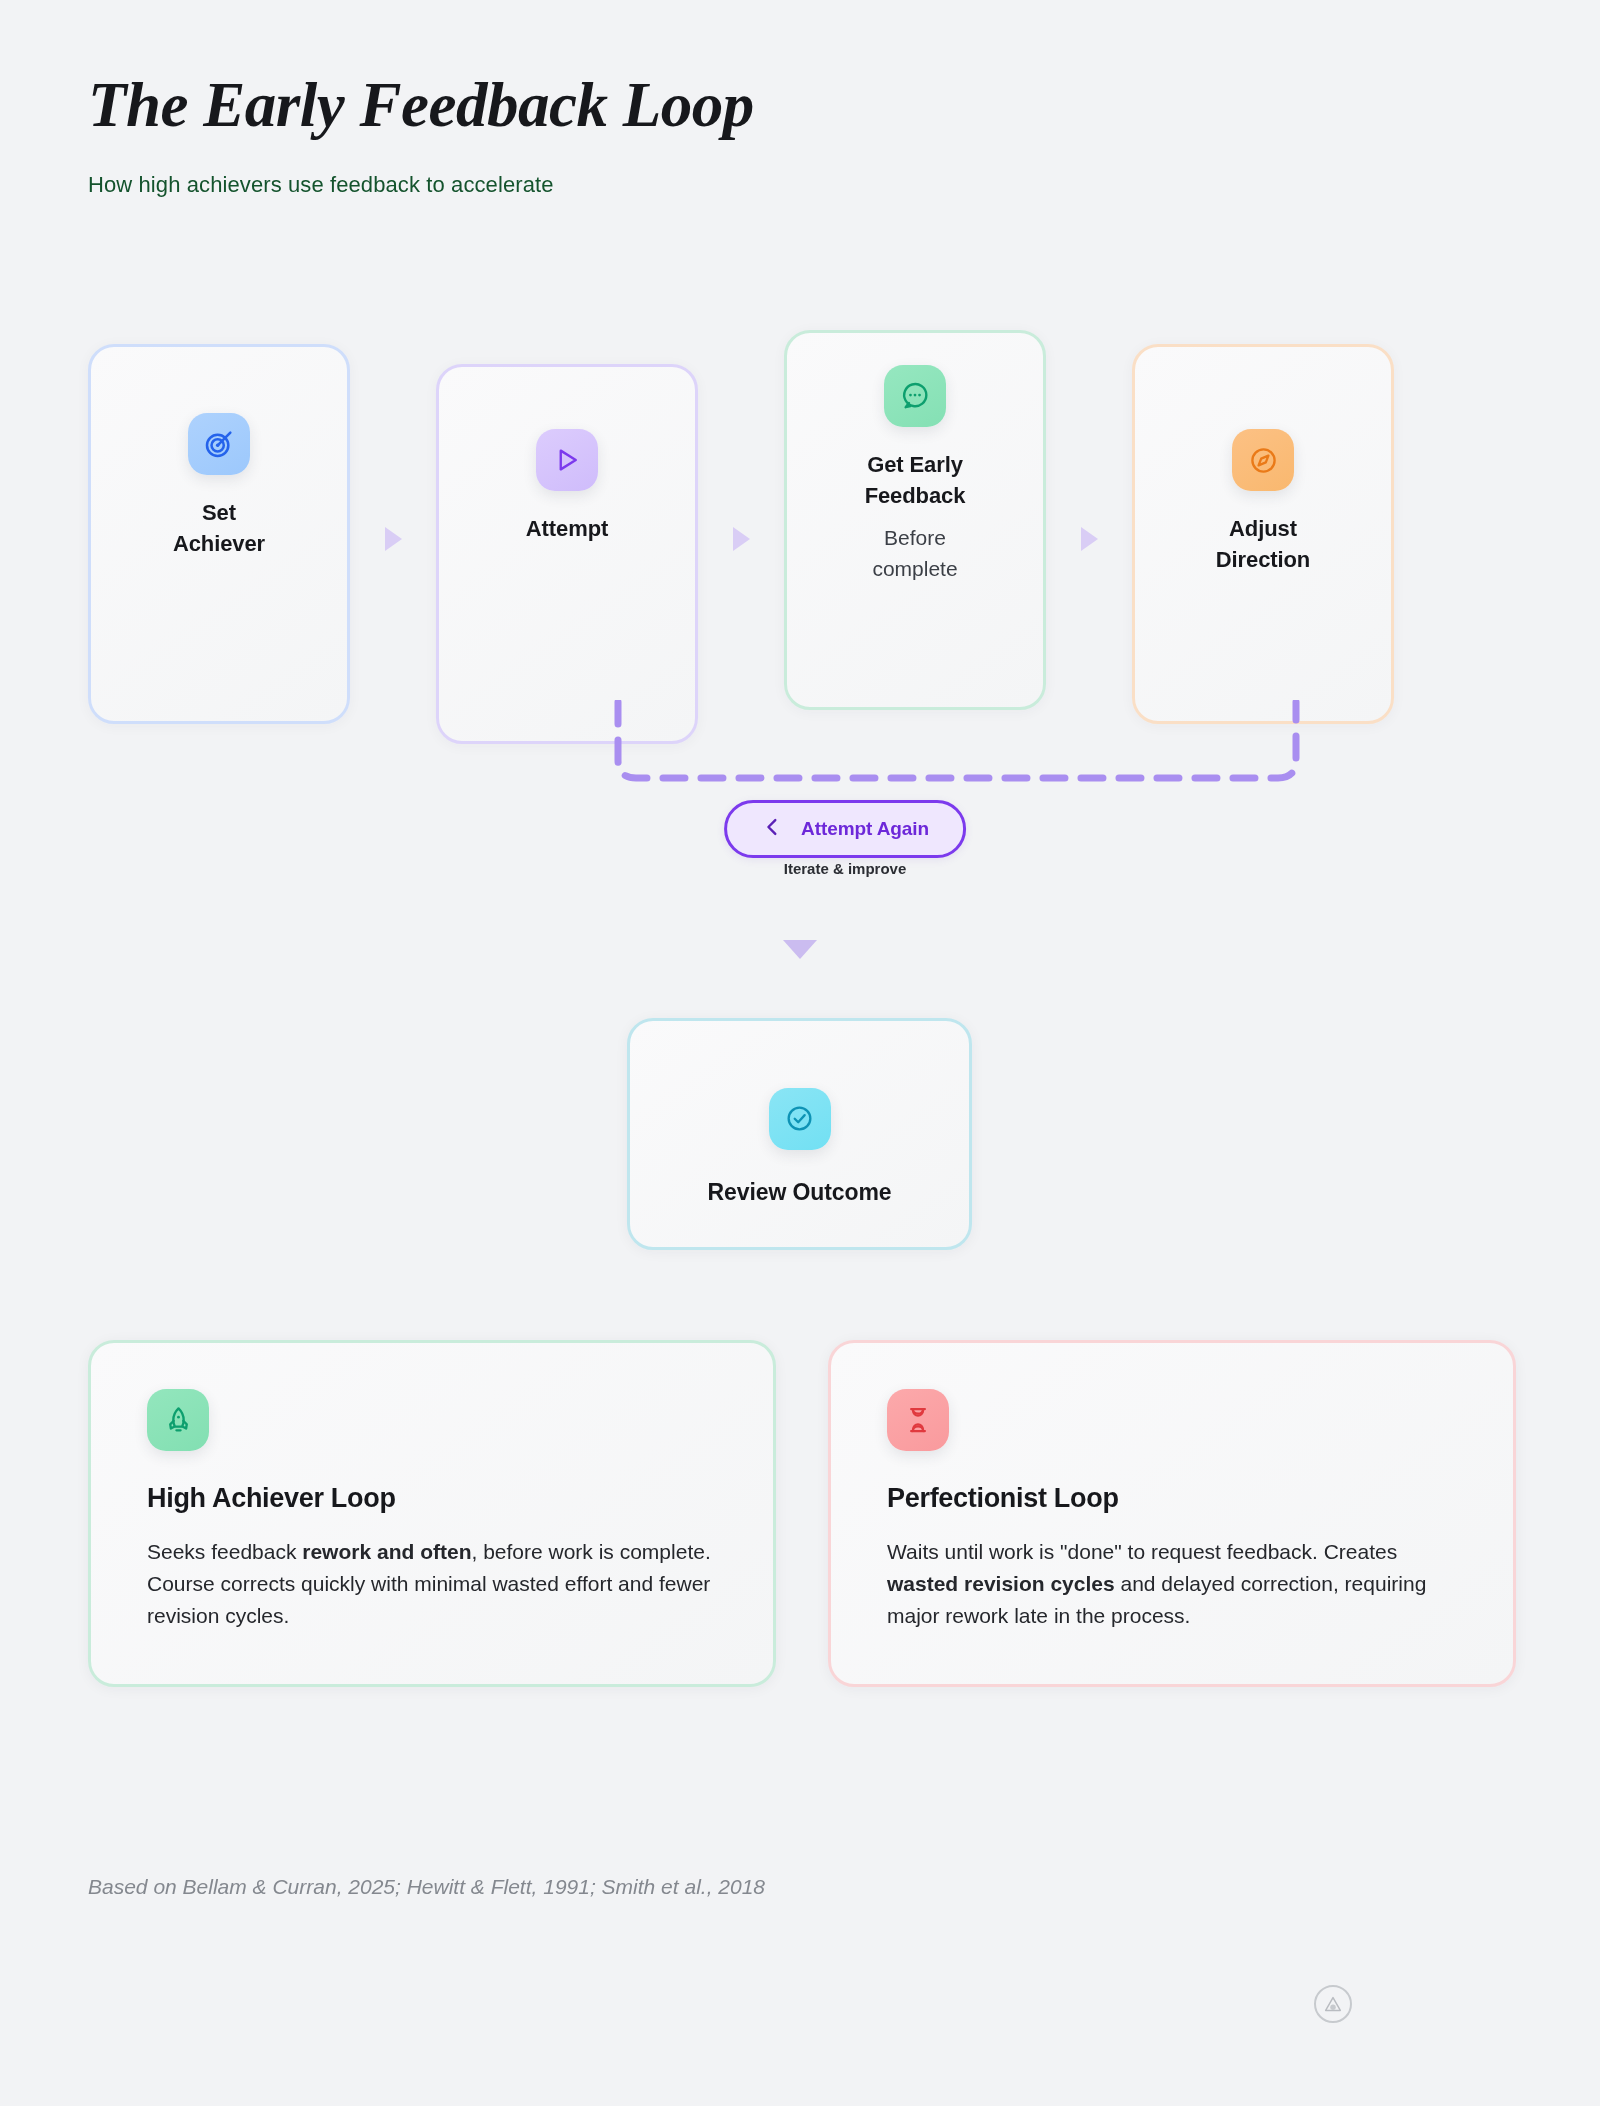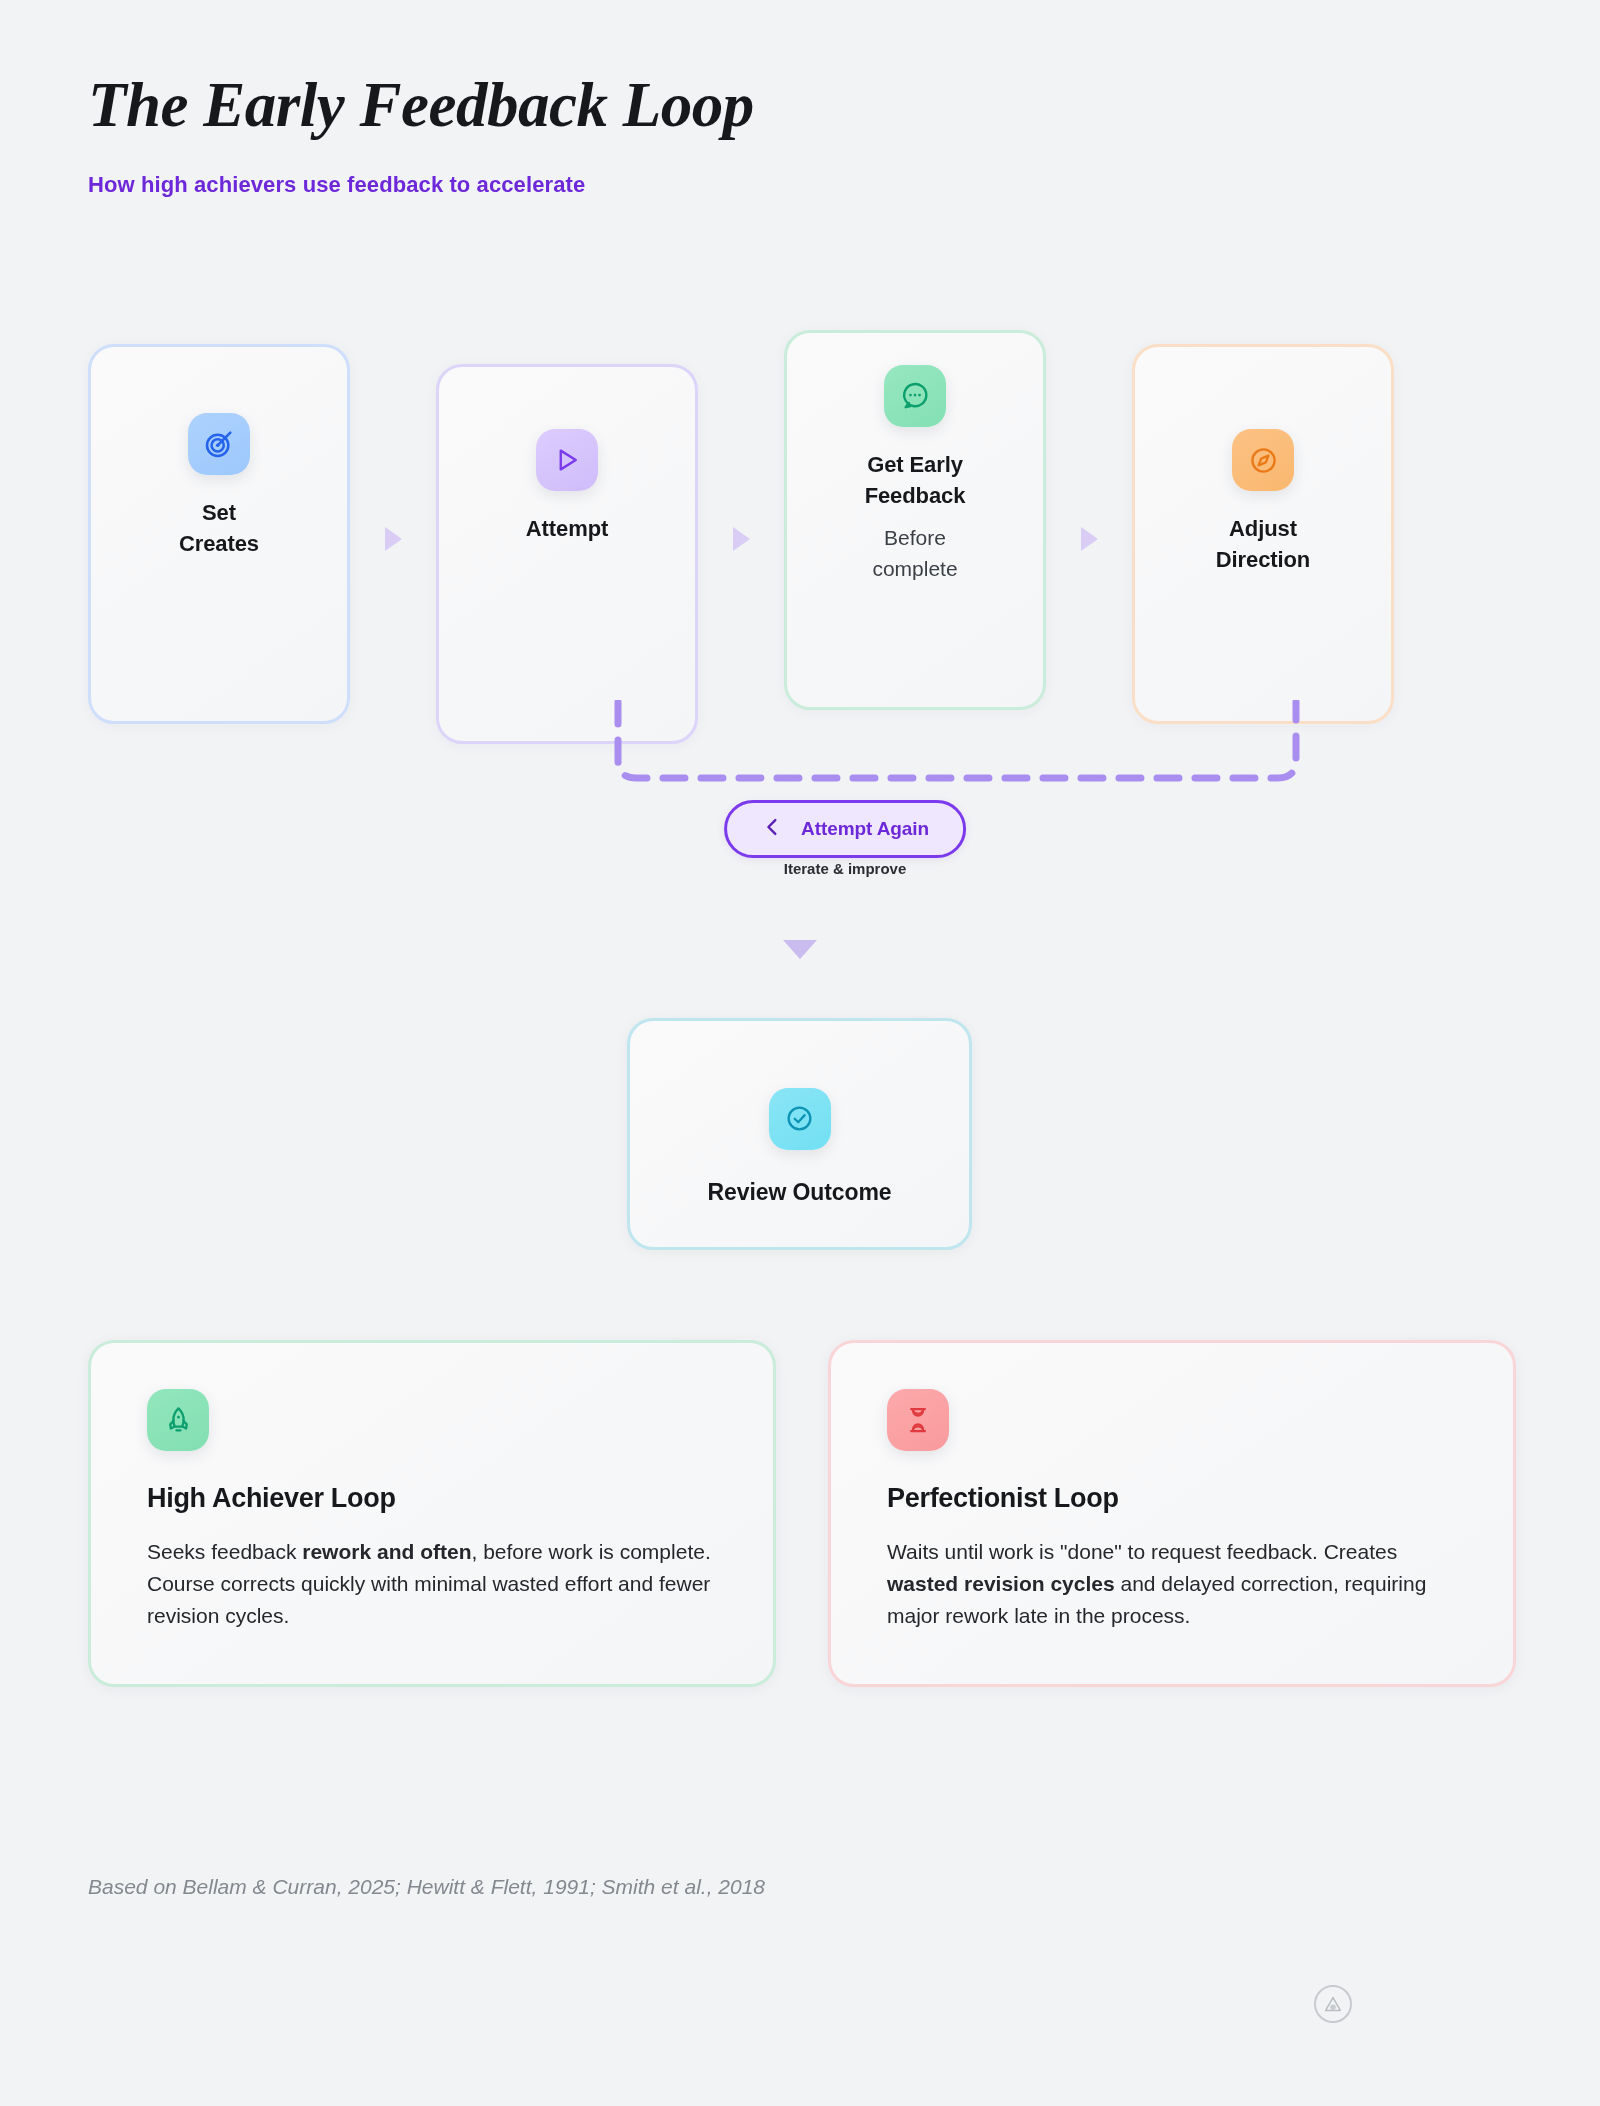--- a/index.html
+++ b/index.html
@@ -21,22 +21,22 @@
     font-style:italic;
     font-weight:700;
     font-size:63px;
     letter-spacing:-0.5px;
     color:#17181c;
     line-height:1.05;
   }
   .subtitle {
     margin-top:34px;
     font-size:22px;
-    color:#6d28d9;
-    font-weight:700;
+    color:#14532d;
+    font-weight:400;
     letter-spacing:0.1px;
   }
 
   
   .flow-row {
     position:absolute;
     left:88px; top:330px;
     width:1430px; height:380px;
     display:flex;
     align-items:flex-start;
@@ -217,21 +217,21 @@
       <div class="icon-tile it-blue" style="margin-top:66px">
         <svg width="32" height="32" viewBox="0 0 24 24" fill="none" stroke="#2563eb" stroke-width="1.9" stroke-linecap="round" stroke-linejoin="round">
           <circle cx="11" cy="13" r="8"></circle>
             <circle cx="11" cy="13" r="4.6"></circle>
             <circle cx="11" cy="13" r="1.3" fill="#2563eb" stroke="none"></circle>
           <path d="M11 13 L20.5 3.5"></path>
         </svg>
       </div>
       <div class="step-label">
         <span>Set</span><br>
-        <span>Creates</span>
+        <span>Achiever</span>
       </div>
     </div>
 
     <div class="arrow-gap">
       <div class="tri-right"></div>
     </div>
 
     <div class="step-card b2 s2">
       <div class="icon-tile it-purple" style="margin-top:62px">
         <svg width="30" height="30" viewBox="0 0 24 24" fill="none" stroke="#7c3aed" stroke-width="1.9" stroke-linecap="round" stroke-linejoin="round">

